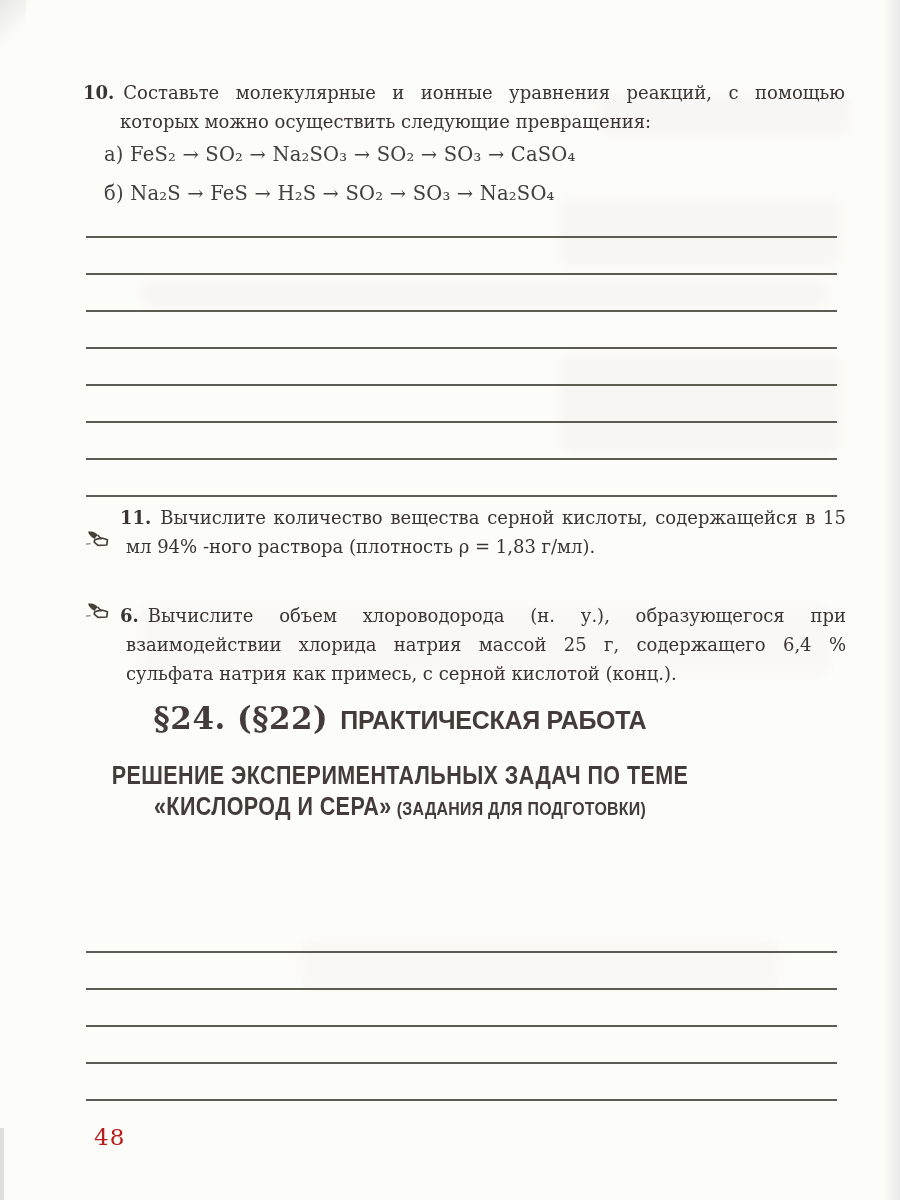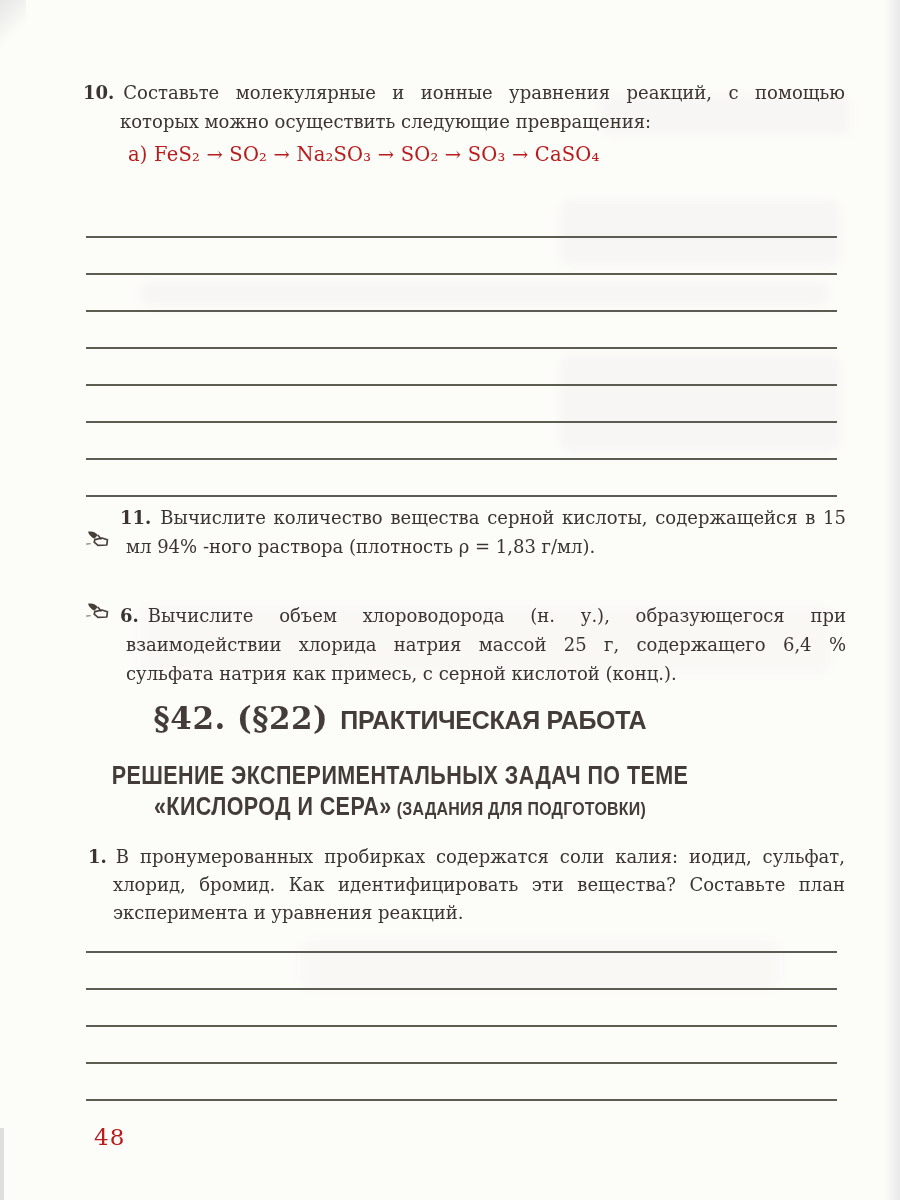--- a/index.html
+++ b/index.html
@@ -25,22 +25,22 @@
   .problem{position:absolute;}
   .ptext{
     margin:0;font-size:18px;line-height:28px;color:#3b3431;
     text-align:justify;text-align-last:left;
   }
   .pnum{font-weight:bold;margin-right:9px;}
   #p10{left:83px;top:78px;width:762px;}
   #p10 .ptext{padding-left:37px;text-indent:-37px;line-height:29px;}
 
   .chain{
-    position:absolute;left:128px;font-size:19.5px;line-height:30px;
-    color:#b91c1c;letter-spacing:.2px;white-space:nowrap;
+    position:absolute;left:104px;font-size:19.5px;line-height:30px;
+    color:#404040;letter-spacing:.2px;white-space:nowrap;
   }
   #chain-a{top:140px;}
   #chain-b{top:179px;}
 
   #p11{left:120px;top:503px;width:726px;}
   #p11 .ptext{padding-left:6px;text-indent:-6px;line-height:29px;}
   #p12{left:120px;top:601px;width:726px;}
   #p12 .ptext{padding-left:6px;text-indent:-6px;line-height:29px;}
   #p1{left:88px;top:843px;width:757px;}
   #p1 .ptext{padding-left:25px;text-indent:-25px;line-height:28px;}
@@ -86,20 +86,21 @@
   <div class="smudge" style="left:140px;top:282px;width:690px;height:24px;"></div>
   <div class="smudge" style="left:560px;top:355px;width:280px;height:96px;"></div>
   <div class="smudge" style="left:140px;top:605px;width:690px;height:70px;opacity:.7;"></div>
   <div class="smudge" style="left:300px;top:940px;width:480px;height:50px;opacity:.7;"></div>
 
   <section class="problem" id="p10">
     <p class="ptext"><b class="pnum">10.</b><span>Составьте молекулярные и ионные уравнения реакций, с помощью которых можно осуществить следующие превращения:</span></p>
   </section>
 
   <div class="chain" id="chain-a">а) FeS₂ → SO₂ → Na₂SO₃ → SO₂ → SO₃ → CaSO₄</div>
+  <div class="chain" id="chain-b">б) Na₂S → FeS → H₂S → SO₂ → SO₃ → Na₂SO₄</div>
 
   <div class="rules" id="rules1">
       <div class="rule-line"></div>
       <div class="rule-line"></div>
       <div class="rule-line"></div>
       <div class="rule-line"></div>
       <div class="rule-line"></div>
       <div class="rule-line"></div>
       <div class="rule-line"></div>
       <div class="rule-line"></div>
@@ -124,31 +125,28 @@
       <path d="M9.8 9.7 L16.9 8 L22.4 9.8 L21.8 15 L13 15.3 L9.2 12.2 Z" fill="none" stroke="#474039" stroke-width="1.7" stroke-linejoin="round"></path>
       <path d="M1 14.2 L5.6 13.6" stroke="#8a857e" stroke-width="1.2" fill="none"></path>
     </svg>
   </span>
   <section class="problem" id="p12">
     <p class="ptext"><b class="pnum">6.</b><span>Вычислите объем хлороводорода (н. у.), образующегося при взаимодействии хлорида натрия массой 25 г, содержащего 6,4 % сульфата натрия как примесь, с серной кислотой (конц.).</span></p>
   </section>
 
   <header class="sec-header">
     <div class="hline h1line">
-      <span class="h1label">§42. (§22)</span><span class="h1title">ПРАКТИЧЕСКАЯ РАБОТА</span>
+      <span class="h1label">§24. (§22)</span><span class="h1title">ПРАКТИЧЕСКАЯ РАБОТА</span>
     </div>
     <div class="hline h2line">РЕШЕНИЕ ЭКСПЕРИМЕНТАЛЬНЫХ ЗАДАЧ ПО ТЕМЕ</div>
     <div class="hline h3line">
       <span class="h3topic">«КИСЛОРОД И СЕРА»</span><span class="h3note">(ЗАДАНИЯ ДЛЯ ПОДГОТОВКИ)</span>
     </div>
   </header>
 
-  <section class="problem" id="p1">
-    <p class="ptext"><b class="pnum">1.</b><span>В пронумерованных пробирках содержатся соли калия: иодид, сульфат, хлорид, бромид. Как идентифицировать эти вещества? Составьте план эксперимента и уравнения реакций.</span></p>
-  </section>
 
   <div class="rules" id="rules2">
       <div class="rule-line"></div>
       <div class="rule-line"></div>
       <div class="rule-line"></div>
       <div class="rule-line"></div>
       <div class="rule-line"></div>
     </div>
 
   <div class="page-number">48</div>

